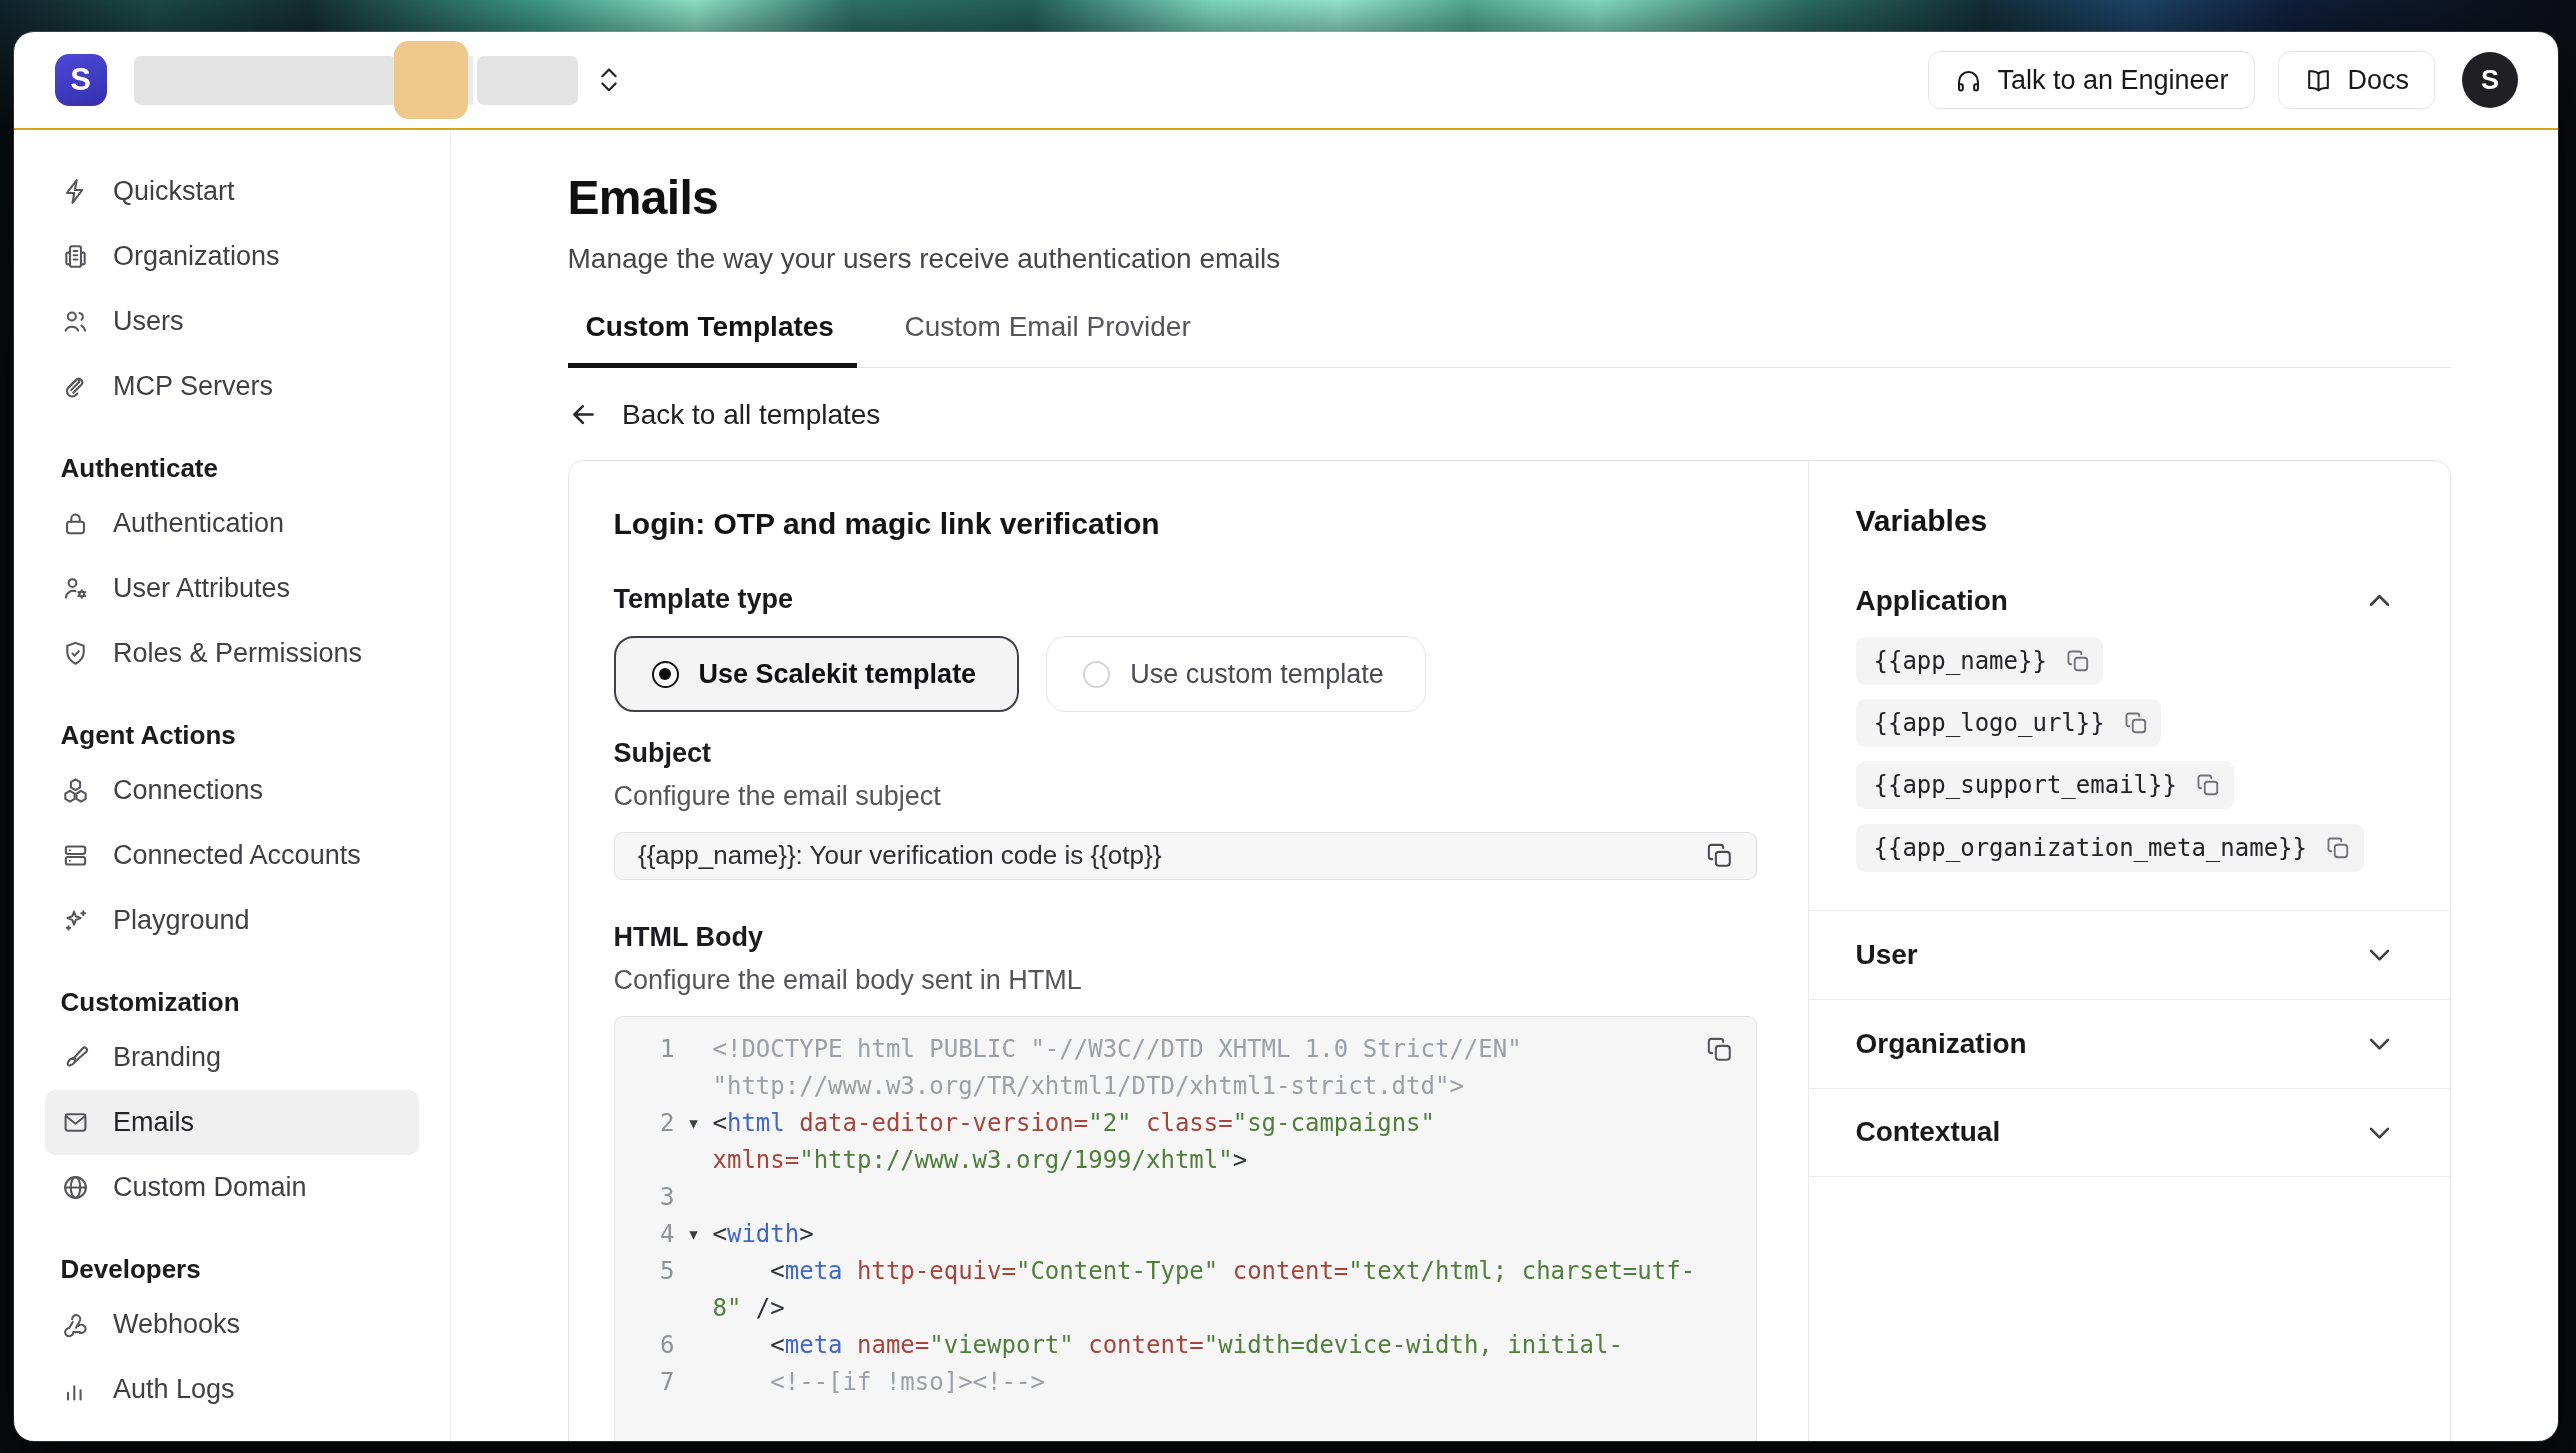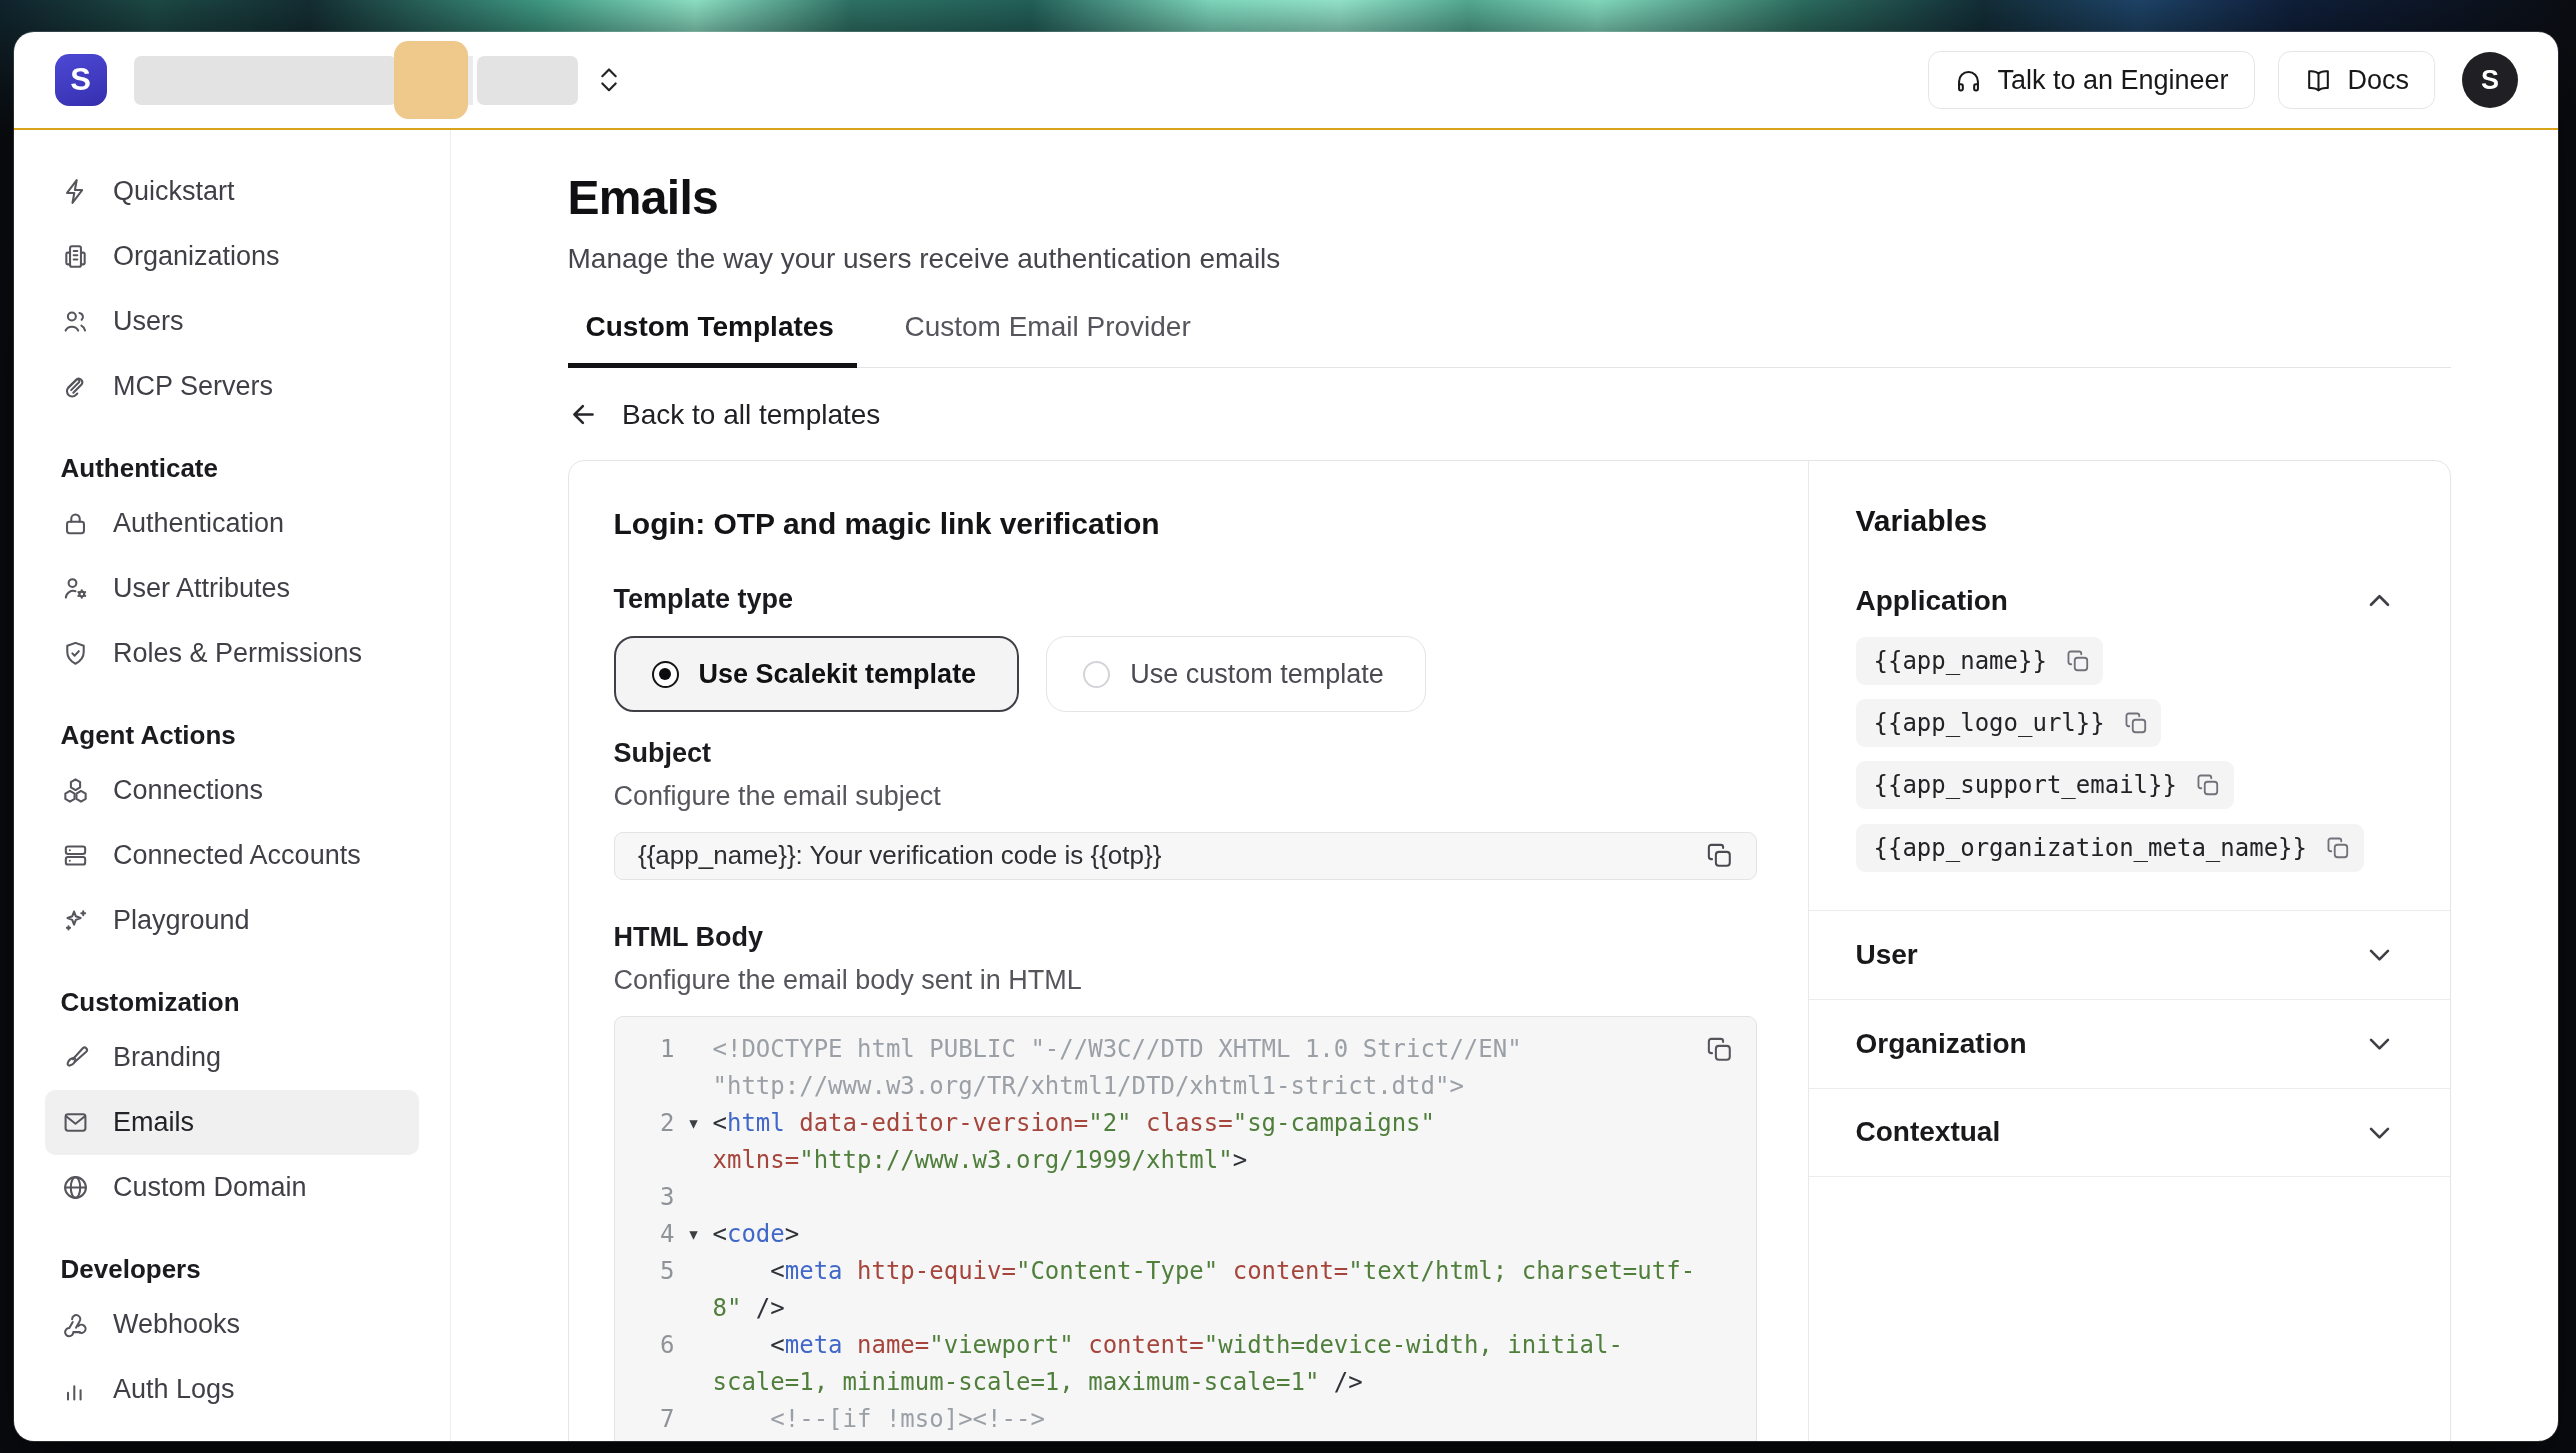--- a/index.html
+++ b/index.html
@@ -348,41 +348,40 @@
                   <span class="codetxt"><span class="tk-a">xmlns=</span><span class="tk-v">"http://www.w3.org/1999/xhtml"</span><span class="tk-p">&gt;</span></span>
                 </div>
                 <div class="code-row">
                   <span class="gutter">3</span>
                   <span class="fold"></span>
                   <span class="codetxt"></span>
                 </div>
                 <div class="code-row">
                   <span class="gutter">4</span>
                   <span class="fold">▾</span>
-                  <span class="codetxt"><span class="tk-p">&lt;</span><span class="tk-t">code</span><span class="tk-p">&gt;</span></span>
+                  <span class="codetxt"><span class="tk-p">&lt;</span><span class="tk-t">width</span><span class="tk-p">&gt;</span></span>
                 </div>
                 <div class="code-row">
                   <span class="gutter">5</span>
                   <span class="fold"></span>
                   <span class="codetxt"><span class="tk-p">    &lt;</span><span class="tk-t">meta</span><span class="tk-p"> </span><span class="tk-a">http-equiv=</span><span class="tk-v">"Content-Type"</span><span class="tk-p"> </span><span class="tk-a">content=</span><span class="tk-v">"text/html; charset=utf-</span></span>
                 </div>
                 <div class="code-row">
                   <span class="gutter"></span>
                   <span class="fold"></span>
                   <span class="codetxt"><span class="tk-v">8"</span><span class="tk-p"> /&gt;</span></span>
                 </div>
                 <div class="code-row">
                   <span class="gutter">6</span>
                   <span class="fold"></span>
                   <span class="codetxt"><span class="tk-p">    &lt;</span><span class="tk-t">meta</span><span class="tk-p"> </span><span class="tk-a">name=</span><span class="tk-v">"viewport"</span><span class="tk-p"> </span><span class="tk-a">content=</span><span class="tk-v">"width=device-width, initial-</span></span>
                 </div>
                 <div class="code-row">
                   <span class="gutter"></span>
                   <span class="fold"></span>
-                  <span class="codetxt"><span class="tk-v">scale=1, minimum-scale=1, maximum-scale=1"</span><span class="tk-p"> /&gt;</span></span>
                 </div>
                 <div class="code-row">
                   <span class="gutter">7</span>
                   <span class="fold"></span>
                   <span class="codetxt"><span class="tk-m">    &lt;!--[if !mso]&gt;&lt;!--&gt;</span></span>
                 </div>
               </div>
             <button class="copy-btn">
               <svg class="ic" viewBox="0 0 24 24">
                 <rect x="9" y="9" width="11.5" height="11.5" rx="2.5"></rect>

